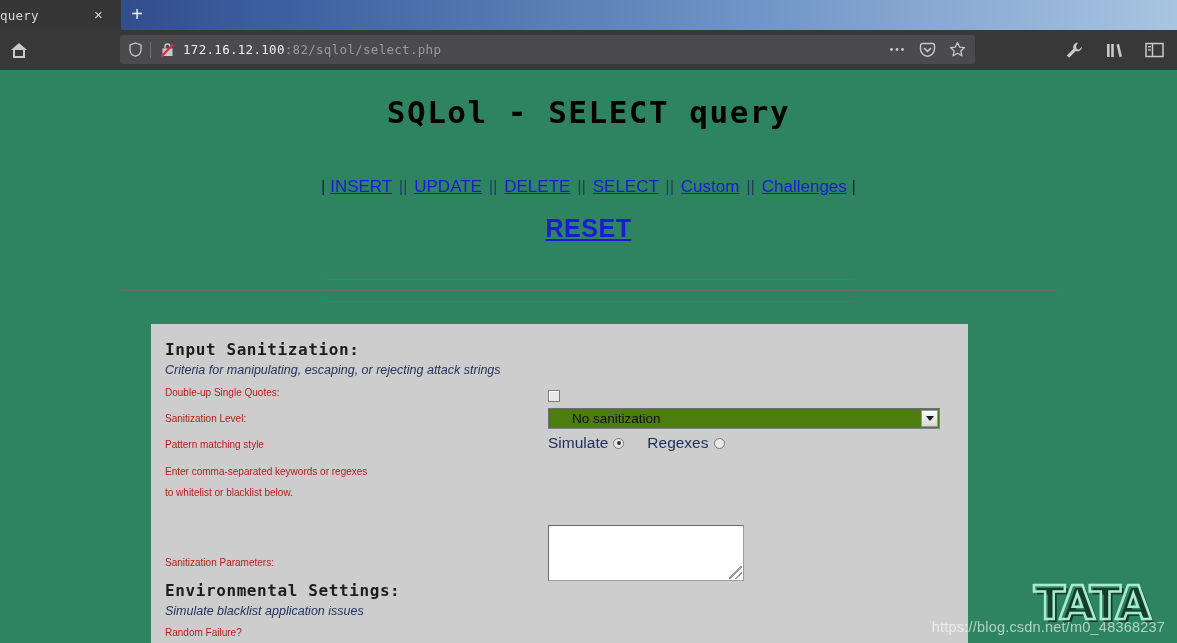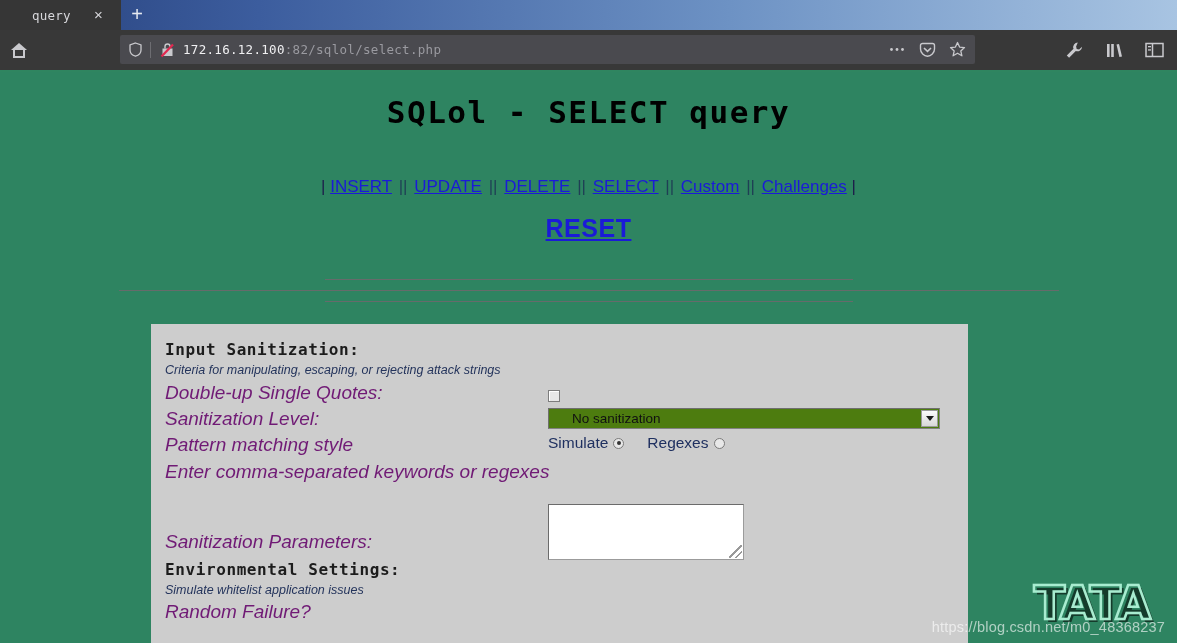--- a/index.html
+++ b/index.html
@@ -36,21 +36,20 @@
     display: flex;
     align-items: center;
   }
   #tab-active {
     flex: 1;
     display: flex;
     align-items: center;
     height: 30px;
     padding-left: 0px;
     position: relative;
-    margin-left: 32px;
   }
   #tab-title {
     color: #d7d7db;
     font-family: "DejaVu Sans Mono", monospace;
     font-size: 12.5px;
     white-space: nowrap;
     overflow: hidden;
     padding-left: 0px;
     letter-spacing: 0.2px;
   }
@@ -274,24 +273,23 @@
     margin: 0;
   }
   .section-sub {
     font-style: italic;
     font-size: 12.5px;
     color: #24345c;
     margin: 0;
     padding-top: 4px;
   }
   .field-label {
-    font-size: 19px;
-    color: #701a75;
+    font-size: 10px;
+    color: #b91c1c;
     line-height: 21px;
-    font-style: italic;
   }
 
   .row {
     display: flex;
     align-items: flex-start;
     position: relative;
   }
   .label-col { width: 383px; }
   .ctrl-col { flex: 1; }
 
@@ -570,33 +568,34 @@
           <span>Simulate</span>
           <input type="radio" class="rb" name="patternstyle" checked="" style="">
           <span class="gap"></span>
           <span>Regexes</span>
           <input type="radio" class="rb" name="patternstyle" style="">
         </div>
       </div>
 
       <div class="field-label" style="margin-top:6px;">
         <div>Enter comma-separated keywords or regexes</div>
+        <div>to whitelist or blacklist below.</div>
       </div>
 
       <div class="row" style="margin-top:22px;">
         <div class="label-col field-label" style="padding-top:27px;">Sanitization Parameters:</div>
         <div class="ctrl-col">
           <div id="sanitization-params-textarea">
             <span id="textarea-grip"></span>
           </div>
         </div>
       </div>
 
       <h2 class="section-heading" style="">Environmental Settings:</h2>
-      <p class="section-sub">Simulate whitelist application issues</p>
+      <p class="section-sub">Simulate blacklist application issues</p>
 
       <div class="row" style="margin-top:4px;">
         <div class="label-col field-label">Random Failure?</div>
         <div class="ctrl-col" style="padding-top:4px;">
           
         </div>
       </div>
 
     </div>
   </div>

